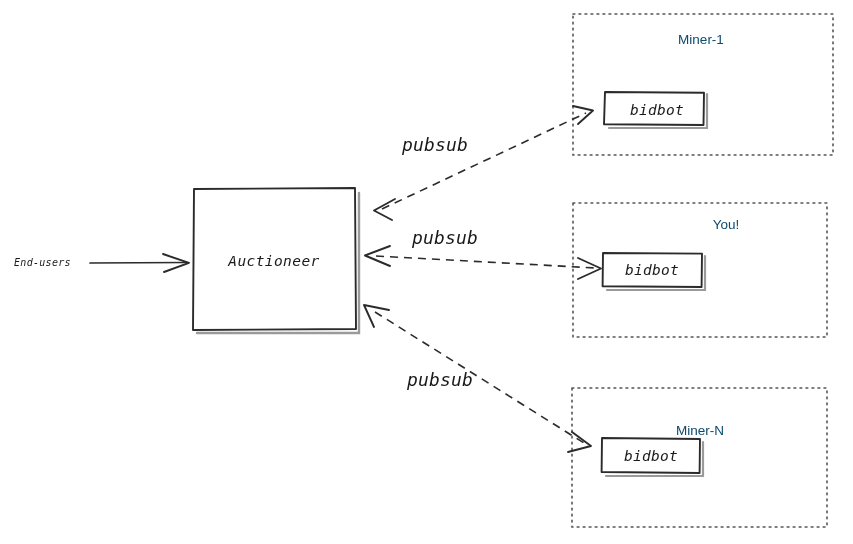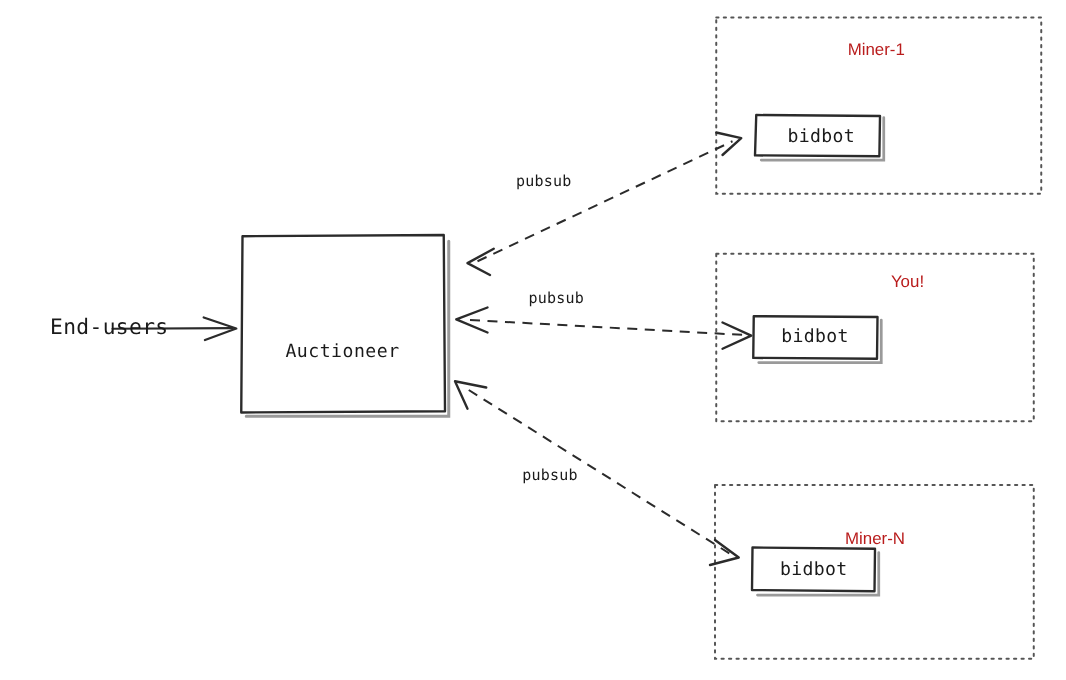--- a/index.html
+++ b/index.html
@@ -25,56 +25,55 @@
     height: 544px;
   }
   .txt {
     position: absolute;
     white-space: pre;
     color: #1a1a1a;
     line-height: 1;
   }
   .mono {
     font-family: "DejaVu Sans Mono", "Liberation Mono", monospace;
+    font-style: italic;
   }
   .sans {
     font-family: "Liberation Sans", sans-serif;
   }
   .ctr {
     transform: translate(-50%, -50%);
   }
   
   #auctioneer-label {
     left: 274px;
     top: 261px;
     font-size: 14.5px;
     letter-spacing: 0.4px;
-    margin-top: 21px;
   }
   
   #endusers-label {
     left: 14px;
     top: 263px;
     transform: translate(0, -50%);
-    font-size: 17px;
+    font-size: 10px;
     letter-spacing: 0.3px;
-    margin-left: 26px;
   }
   
   .pubsub-label {
-    font-size: 12px;
+    font-size: 18px;
     letter-spacing: 0.2px;
   }
   #pubsub-label-0 { left: 435px; top: 145px; }
   #pubsub-label-1 { left: 445px; top: 238px; }
   #pubsub-label-2 { left: 440px; top: 380px; }
   
   .group-title {
     font-size: 13.5px;
-    color: #b91c1c;
+    color: #0c4a6e;
   }
   #group-title-0 { left: 701px; top: 40px; }
   #group-title-1 { left: 726px; top: 225px; }
   #group-title-2 { left: 700px; top: 431px; }
   
   .bidbot-label {
     font-size: 14.5px;
     letter-spacing: 0.3px;
   }
   #bidbot-label-0 { left: 657px; top: 110px; }

